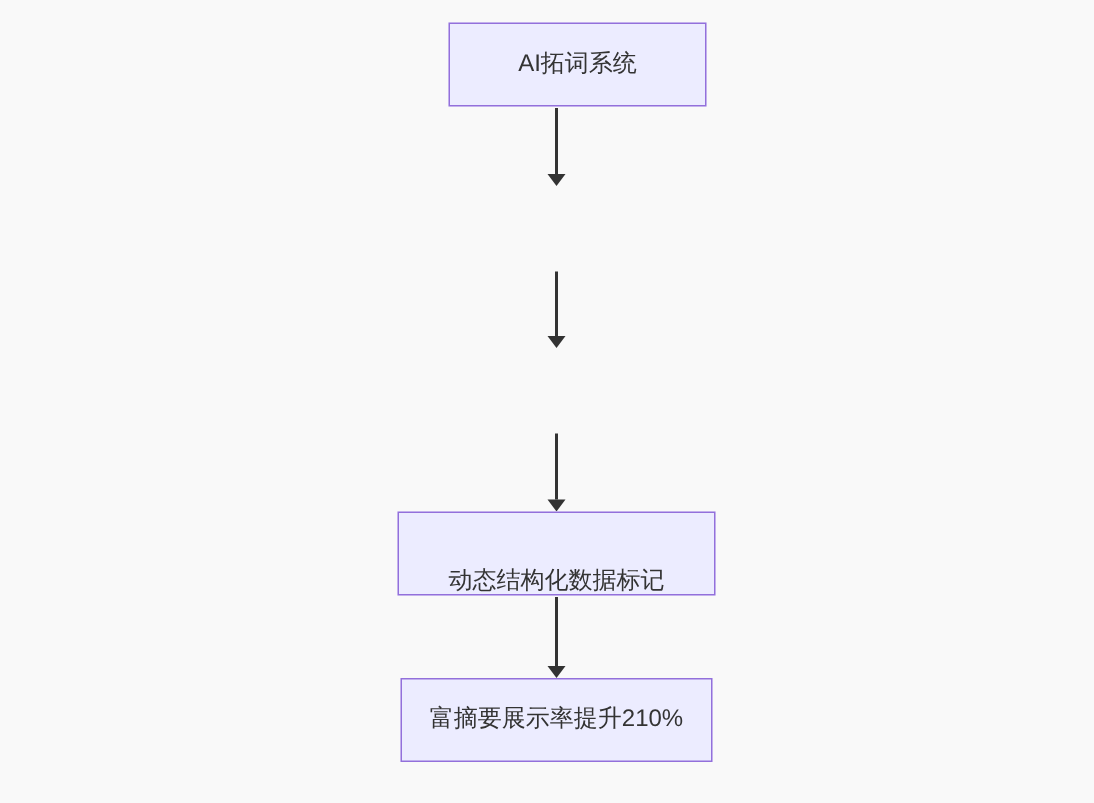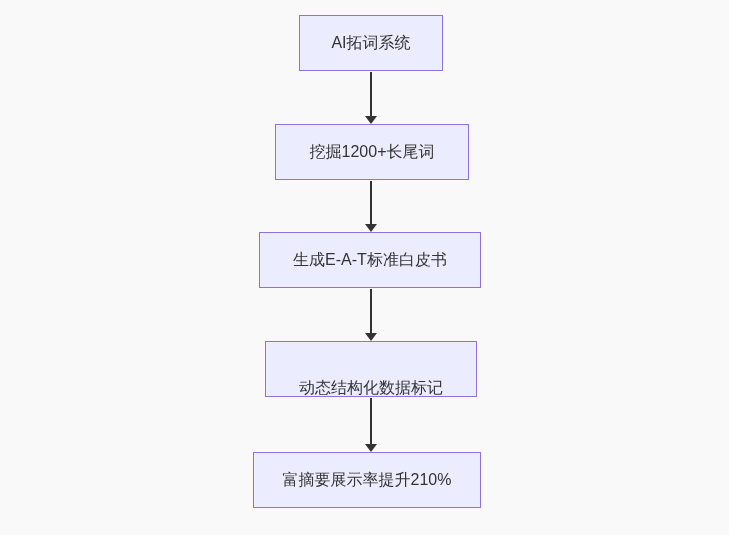--- a/index.html
+++ b/index.html
@@ -23,25 +23,25 @@
     border: 1px solid #9370DB;
     color: #333333;
     font-size: 16px;
     line-height: 1;
     display: flex;
     align-items: center;
     justify-content: center;
     text-align: center;
     white-space: nowrap;
   }
-  .n1 { left: 299px; top: 15px;  width: 144px; height: 56px; }
+  .n1 { left: 299px; top: 15px;  width: 172px; height: 56px; }
   .n2 { left: 275px; top: 124px; width: 194px; height: 56px; }
   .n3 { left: 259px; top: 232px; width: 222px; height: 56px; }
   .n4 { left: 265px; top: 341px; width: 212px; height: 56px; align-items: flex-end; }
-  .n5 { left: 253px; top: 452px; width: 228px; height: 56px; }
+  .n5 { left: 267px; top: 452px; width: 208px; height: 56px; }
 
   .flow-arrow {
     position: absolute;
     left: 365px;           
     width: 12px;
     display: flex;
     flex-direction: column;
     align-items: center;
   }
   .flow-arrow .shaft {
@@ -68,32 +68,26 @@
 
   <div class="flow-node n1">
     <span>AI拓词系统</span>
   </div>
 
   <div class="flow-arrow a1">
     <div class="shaft"></div>
     <div class="head"></div>
   </div>
 
-  <div class="flow-node n2">
-    <span>挖掘1200+长尾词</span>
-  </div>
 
   <div class="flow-arrow a2">
     <div class="shaft"></div>
     <div class="head"></div>
   </div>
 
-  <div class="flow-node n3">
-    <span>生成E-A-T标准白皮书</span>
-  </div>
 
   <div class="flow-arrow a3">
     <div class="shaft"></div>
     <div class="head"></div>
   </div>
 
   <div class="flow-node n4">
     <span>动态结构化数据标记</span>
   </div>
 

